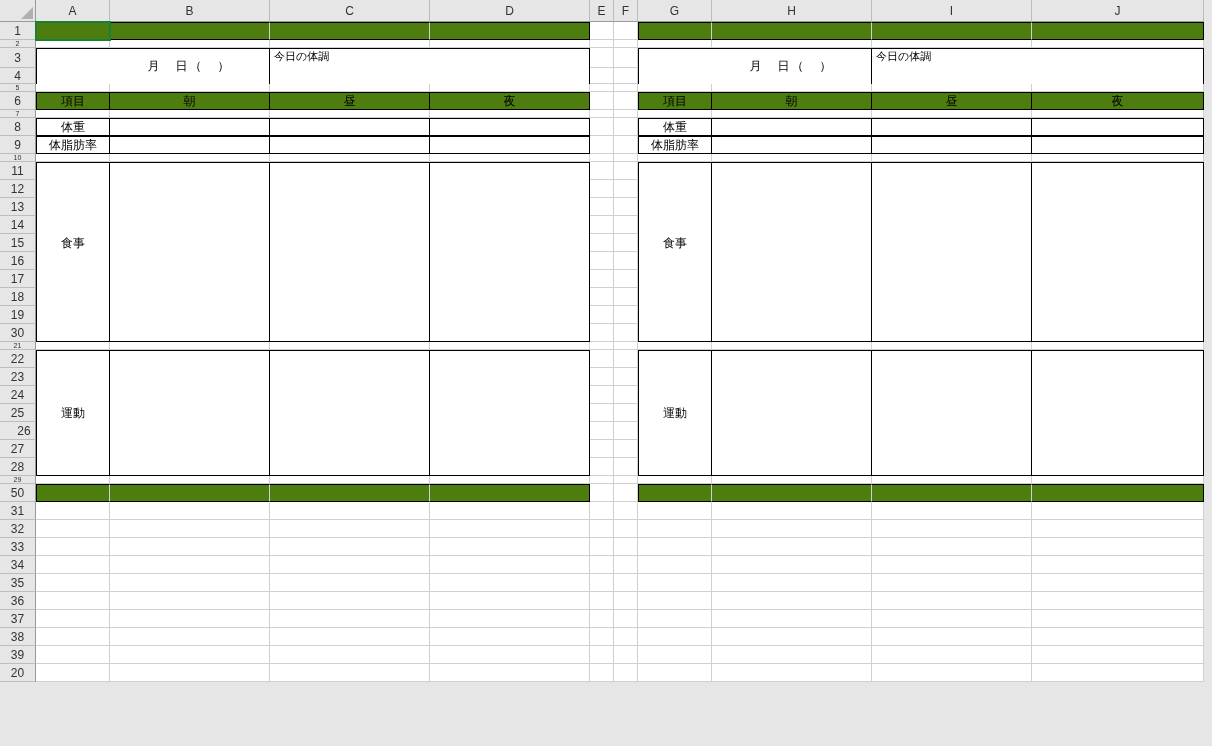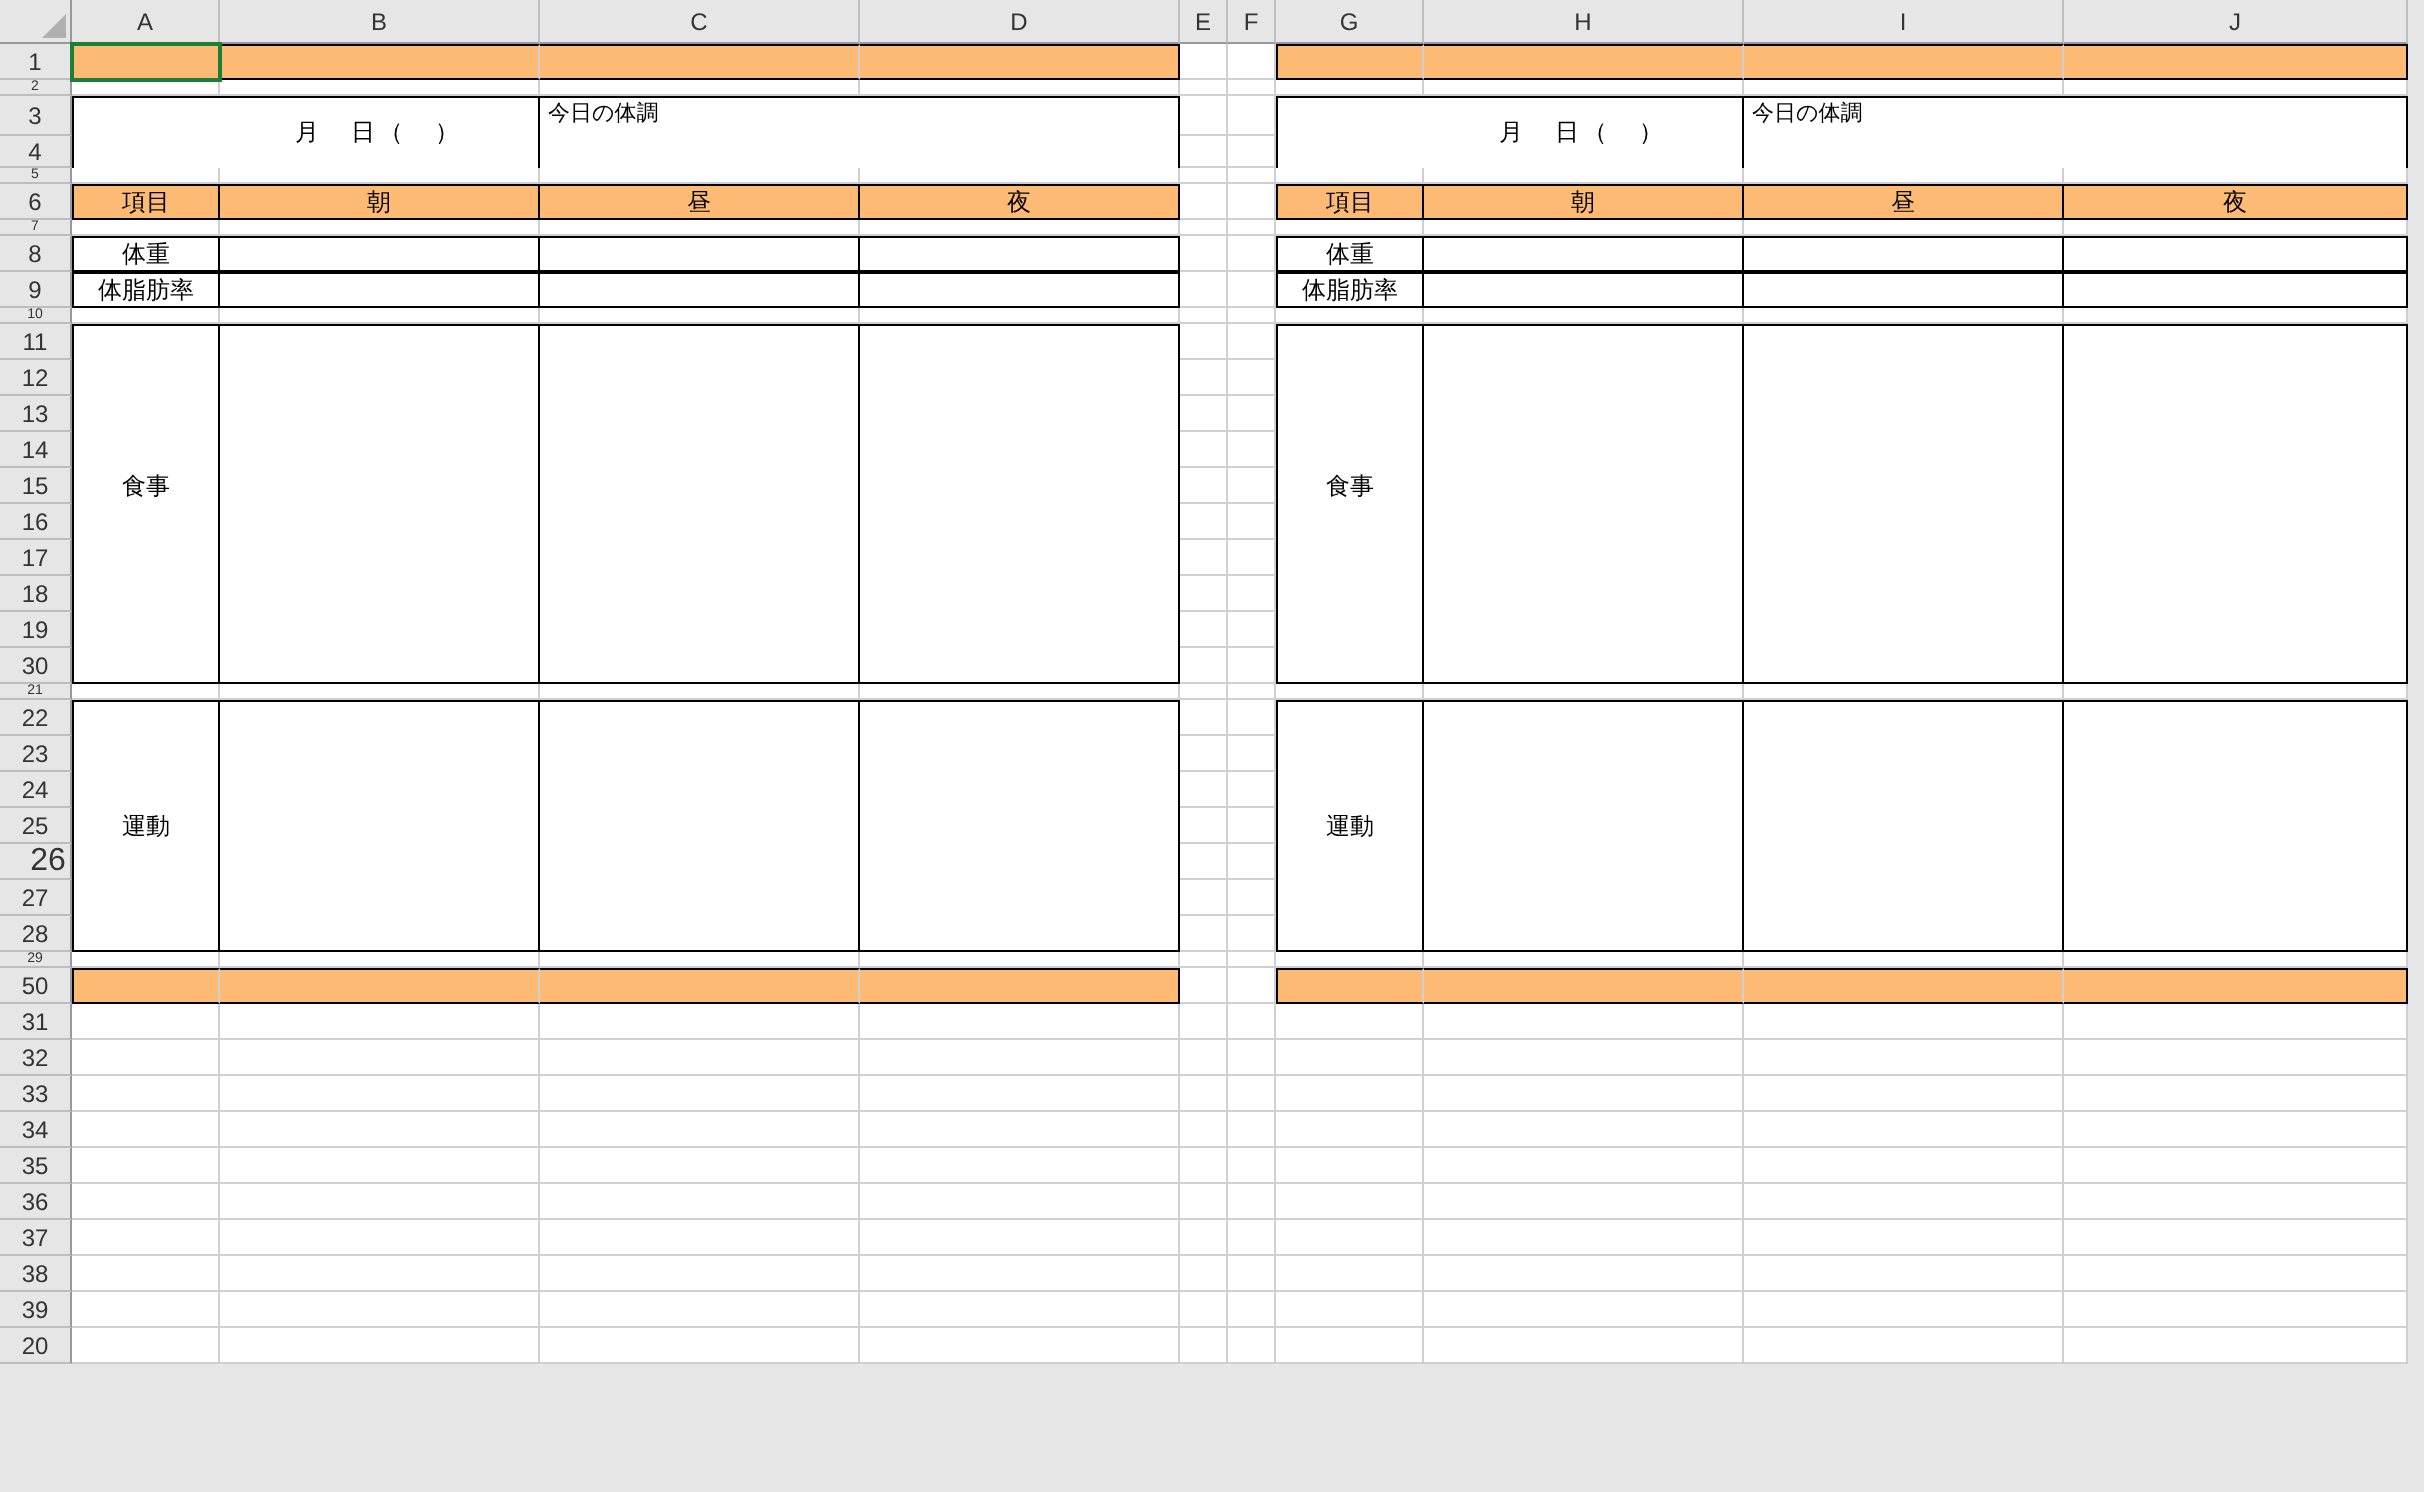--- a/index.html
+++ b/index.html
@@ -71,21 +71,21 @@
     border-right: 1px solid #d0d0d0;
     border-bottom: 1px solid #d0d0d0;
     background: #fff;
     display:flex;
     align-items:center;
     justify-content:center;
     font-size: 12px;
     overflow:hidden;
   }
   .cell.left { justify-content:flex-start; padding-left:4px;}
-  .cell.shade { background:#fdba74; }
+  .cell.shade { background:#4d7c0f; }
   .blk-t { border-top:1px solid #000; }
   .blk-b { border-bottom:1px solid #000; }
   .blk-l { border-left:1px solid #000; }
   .blk-r { border-right:1px solid #000; }
   
   .active {
     outline:2px solid #1a7f37;
     outline-offset:-1px;
     z-index:2;
   }
@@ -132,21 +132,21 @@
       <div class="row-h" style="height: 18px; font-size: 12px;">16</div>
       <div class="row-h" style="height: 18px; font-size: 12px;">17</div>
       <div class="row-h" style="height: 18px; font-size: 12px;">18</div>
       <div class="row-h" style="height: 18px; font-size: 12px;">19</div>
       <div class="row-h" style="height: 18px; font-size: 12px;">30</div>
       <div class="row-h" style="height: 8px; font-size: 7px;">21</div>
       <div class="row-h" style="height: 18px; font-size: 12px;">22</div>
       <div class="row-h" style="height: 18px; font-size: 12px;">23</div>
       <div class="row-h" style="height: 18px; font-size: 12px;">24</div>
       <div class="row-h" style="height: 18px; font-size: 12px;">25</div>
-      <div class="row-h" style="height: 18px; font-size: 16px; padding-left: 13px;">26</div>
+      <div class="row-h" style="height: 18px; font-size: 12px; padding-left: 13px;">26</div>
       <div class="row-h" style="height: 18px; font-size: 12px;">27</div>
       <div class="row-h" style="height: 18px; font-size: 12px;">28</div>
       <div class="row-h" style="height: 8px; font-size: 7px;">29</div>
       <div class="row-h" style="height: 18px; font-size: 12px;">50</div>
       <div class="row-h" style="height: 18px; font-size: 12px;">31</div>
       <div class="row-h" style="height: 18px; font-size: 12px;">32</div>
       <div class="row-h" style="height: 18px; font-size: 12px;">33</div>
       <div class="row-h" style="height: 18px; font-size: 12px;">34</div>
       <div class="row-h" style="height: 18px; font-size: 12px;">35</div>
       <div class="row-h" style="height: 18px; font-size: 12px;">36</div>

